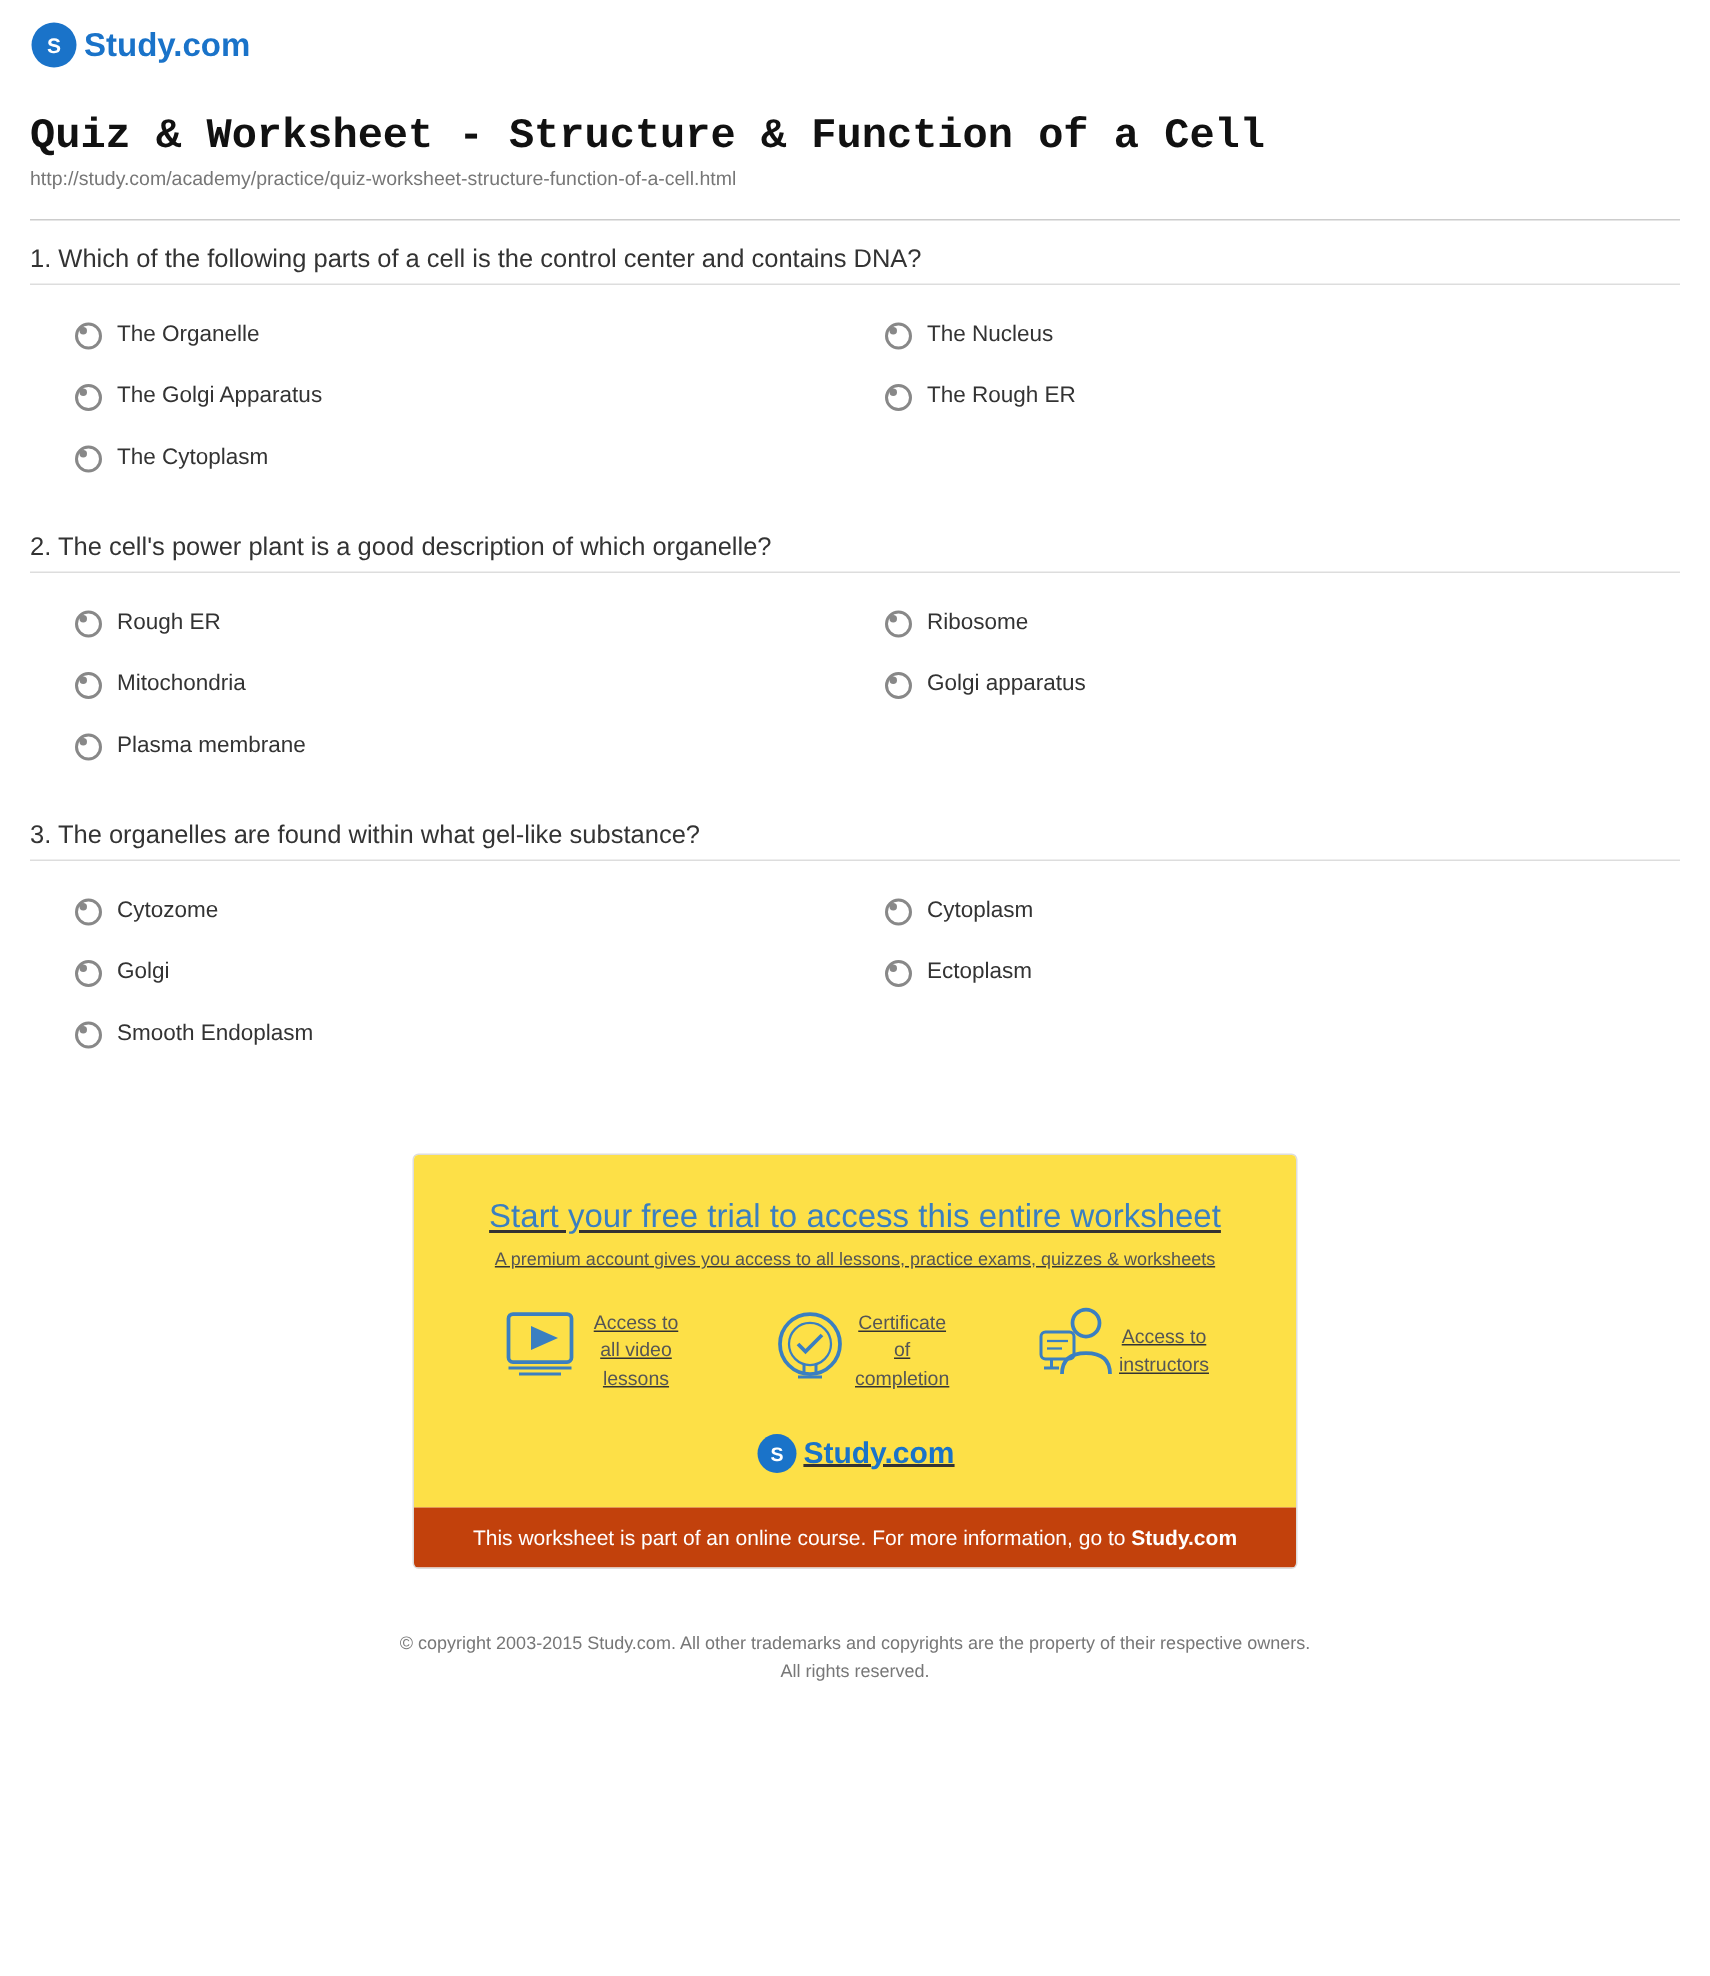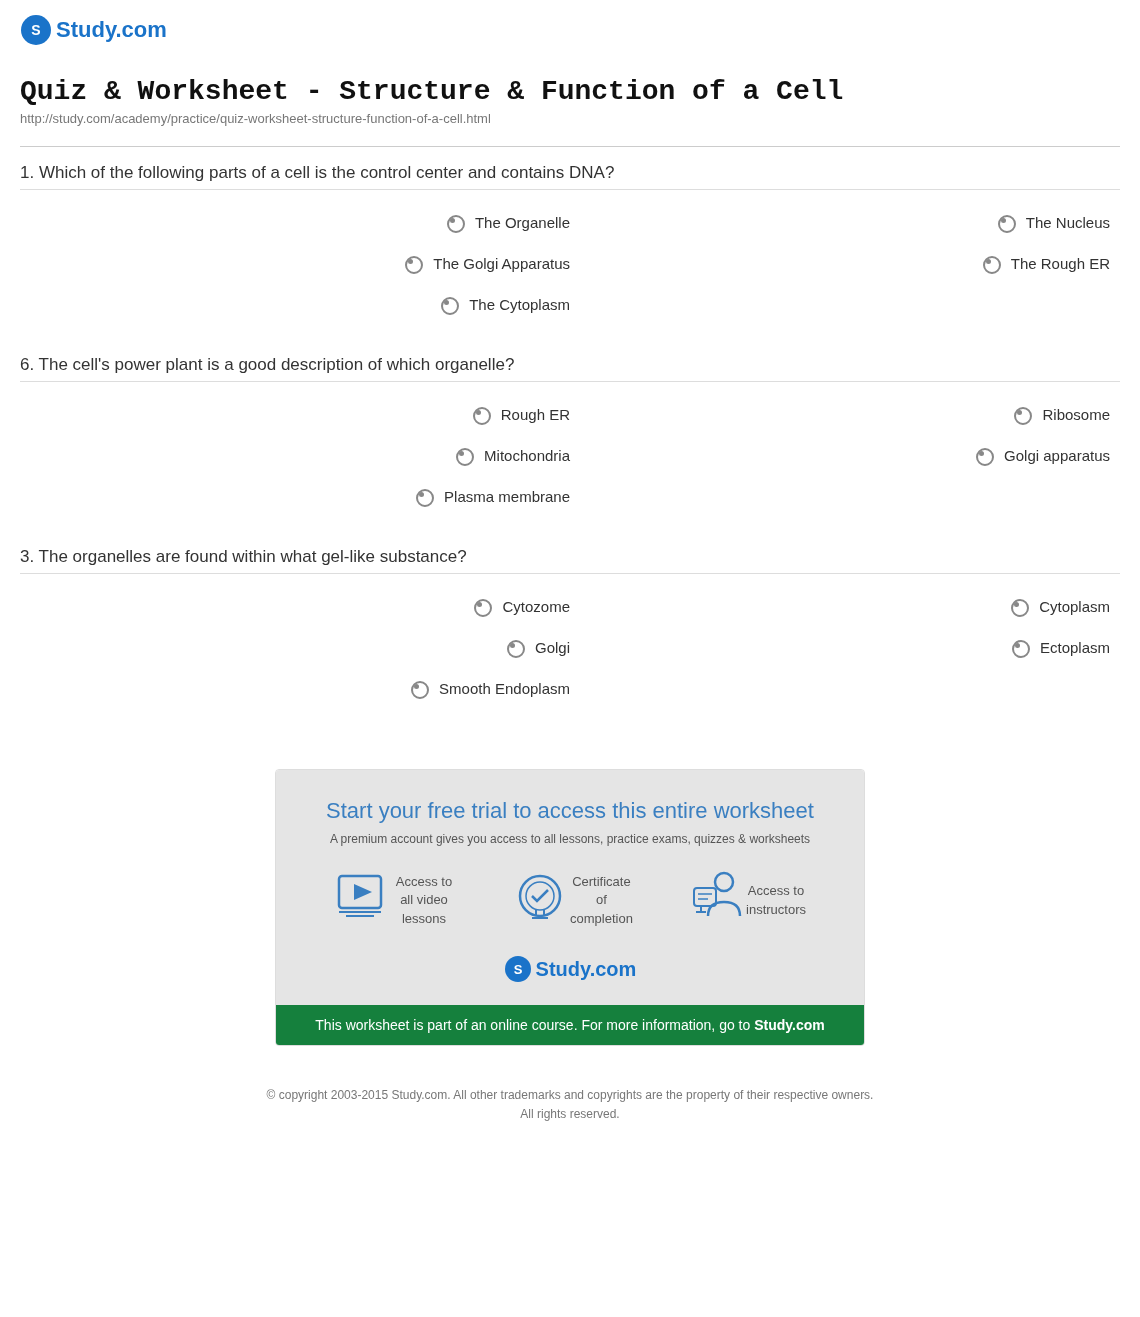--- a/index.html
+++ b/index.html
@@ -64,21 +64,20 @@
     .options-grid {
       display: grid;
       grid-template-columns: 1fr 1fr;
       gap: 0;
       margin-left: 20px;
     }
     .option-item {
       display: flex;
       align-items: center;
       padding: 12px 10px;
-      justify-content: flex-end;
     }
     .radio-icon {
       width: 16px;
       height: 16px;
       margin-right: 12px;
       flex-shrink: 0;
       display: inline-block;
       position: relative;
     }
     .radio-icon::before {
@@ -112,22 +111,23 @@
       padding: 10px 20px 20px 20px;
     }
     .cta-box {
       width: 590px;
       border: 1px solid #ddd;
       border-radius: 4px;
       overflow: hidden;
     }
     .cta-inner {
       padding: 28px 30px 22px 30px;
-      background: #e5e5e5;
+      background: #fde047;
       text-align: center;
+      text-decoration: underline;
     }
     .cta-title {
       font-size: 22px;
       color: #3a7fc1;
       font-weight: normal;
       margin-bottom: 8px;
     }
     .cta-subtitle {
       font-size: 12px;
       color: #555;
@@ -165,21 +165,21 @@
       width: 28px;
       height: 28px;
       margin-right: 4px;
     }
     .cta-logo-text {
       font-size: 20px;
       font-weight: bold;
       color: #1a73c9;
     }
     .cta-footer {
-      background: #15803d;
+      background: #c2410c;
       padding: 12px 20px;
       text-align: center;
       color: #fff;
       font-size: 14px;
     }
     .cta-footer a {
       color: #fff;
       font-weight: bold;
       text-decoration: none;
     }
@@ -235,21 +235,21 @@
             <span class="option-label">The Rough ER</span>
           </div>
           <div class="option-item">
             <span class="radio-icon"></span>
             <span class="option-label">The Cytoplasm</span>
           </div>
           <div></div>
         </div>
       </div>
       <div class="question-block">
-        <div class="question-text">6. The cell's power plant is a good description of which organelle?</div>
+        <div class="question-text">2. The cell's power plant is a good description of which organelle?</div>
         <div class="options-grid">
           <div class="option-item">
             <span class="radio-icon"></span>
             <span class="option-label">Rough ER</span>
           </div>
           <div class="option-item">
             <span class="radio-icon"></span>
             <span class="option-label">Ribosome</span>
           </div>
           <div class="option-item">

